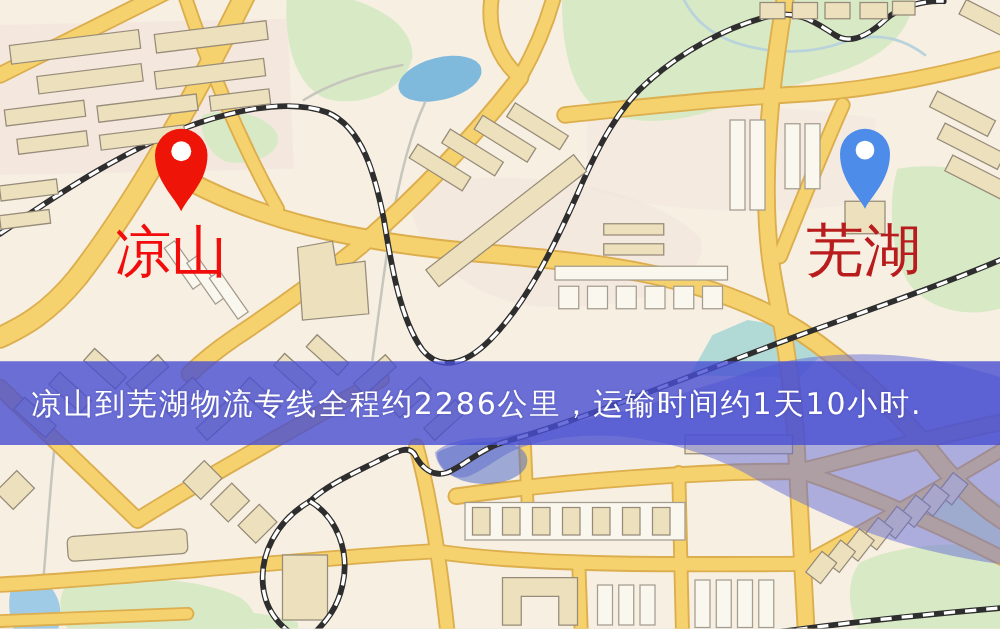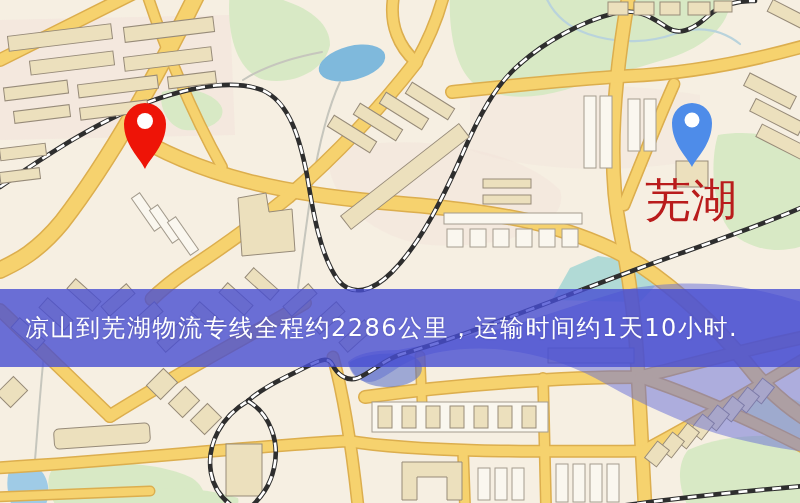--- a/index.html
+++ b/index.html
@@ -9,21 +9,21 @@
 
   .rc{fill:none;stroke:#dcae4e;stroke-linecap:round;stroke-linejoin:round;}
   .rf{fill:none;stroke:#f6d26e;stroke-linecap:round;stroke-linejoin:round;}
   .rlc{fill:none;stroke:#2e2e2e;stroke-width:4.6;stroke-linecap:round;}
   .rld{fill:none;stroke:#ffffff;stroke-width:2.6;stroke-dasharray:9 8;stroke-linecap:butt;}
   .bld{fill:#ece0bd;stroke:#978b79;stroke-width:1;}
   .bldw{fill:#faf7ef;stroke:#a49c8e;stroke-width:1;}
   .stream{fill:none;stroke:#c6c6bd;stroke-width:2;stroke-linecap:round;}
   .bstream{fill:none;stroke:#b9d3dc;stroke-width:2.2;stroke-linecap:round;}
 
-  .banner{position:absolute;left:0;top:289px;width:800px;height:78px;
+  .banner{position:absolute;left:0;top:289px;width:800px;height:67px;
           background:rgba(71,78,210,0.8);display:flex;align-items:center;
           box-sizing:border-box;padding-left:25px;z-index:4;}
   .banner-text{color:#ffffff;font-size:24px;letter-spacing:1.5px;white-space:nowrap;
                text-shadow:0 0 2px rgba(40,40,120,0.35);}
 
   .pin{position:absolute;z-index:5;}
   .place-label{position:absolute;z-index:5;transform:translateX(-50%);
                font-size:45px;line-height:1;font-weight:500;white-space:nowrap;}
   .origin-label{left:137px;top:179px;color:#f20c0c;}
   .dest-label{left:691px;top:177px;color:#b91c1c;font-size:46px;}
@@ -237,20 +237,21 @@
   </svg>
 
   <div class="banner">
     <span class="banner-text">凉山到芜湖物流专线全程约2286公里，运输时间约1天10小时.</span>
   </div>
 
   <svg class="pin" style="left:123px;top:101px;" width="44" height="69" viewBox="-22 -68 44 69">
     <path d="M0,0 C-5,-11 -21,-24 -21,-45 A21,21 0 1 1 21,-45 C21,-24 5,-11 0,0 Z" fill="#ee1407"></path>
     <circle cx="0" cy="-48" r="8" fill="#ffffff"></circle>
   </svg>
+  <div class="place-label origin-label">凉山</div>
 
   <svg class="pin" style="left:671px;top:101px;" width="42" height="67" viewBox="-21 -66 42 67">
     <path d="M0,0 C-5,-10 -20,-23 -20,-44 A20,20 0 1 1 20,-44 C20,-23 5,-10 0,0 Z" fill="#4e8ce9"></path>
     <circle cx="0" cy="-47" r="7.5" fill="#ffffff"></circle>
   </svg>
   <div class="place-label dest-label">芜湖</div>
 
 </div>
 
 </body></html>

